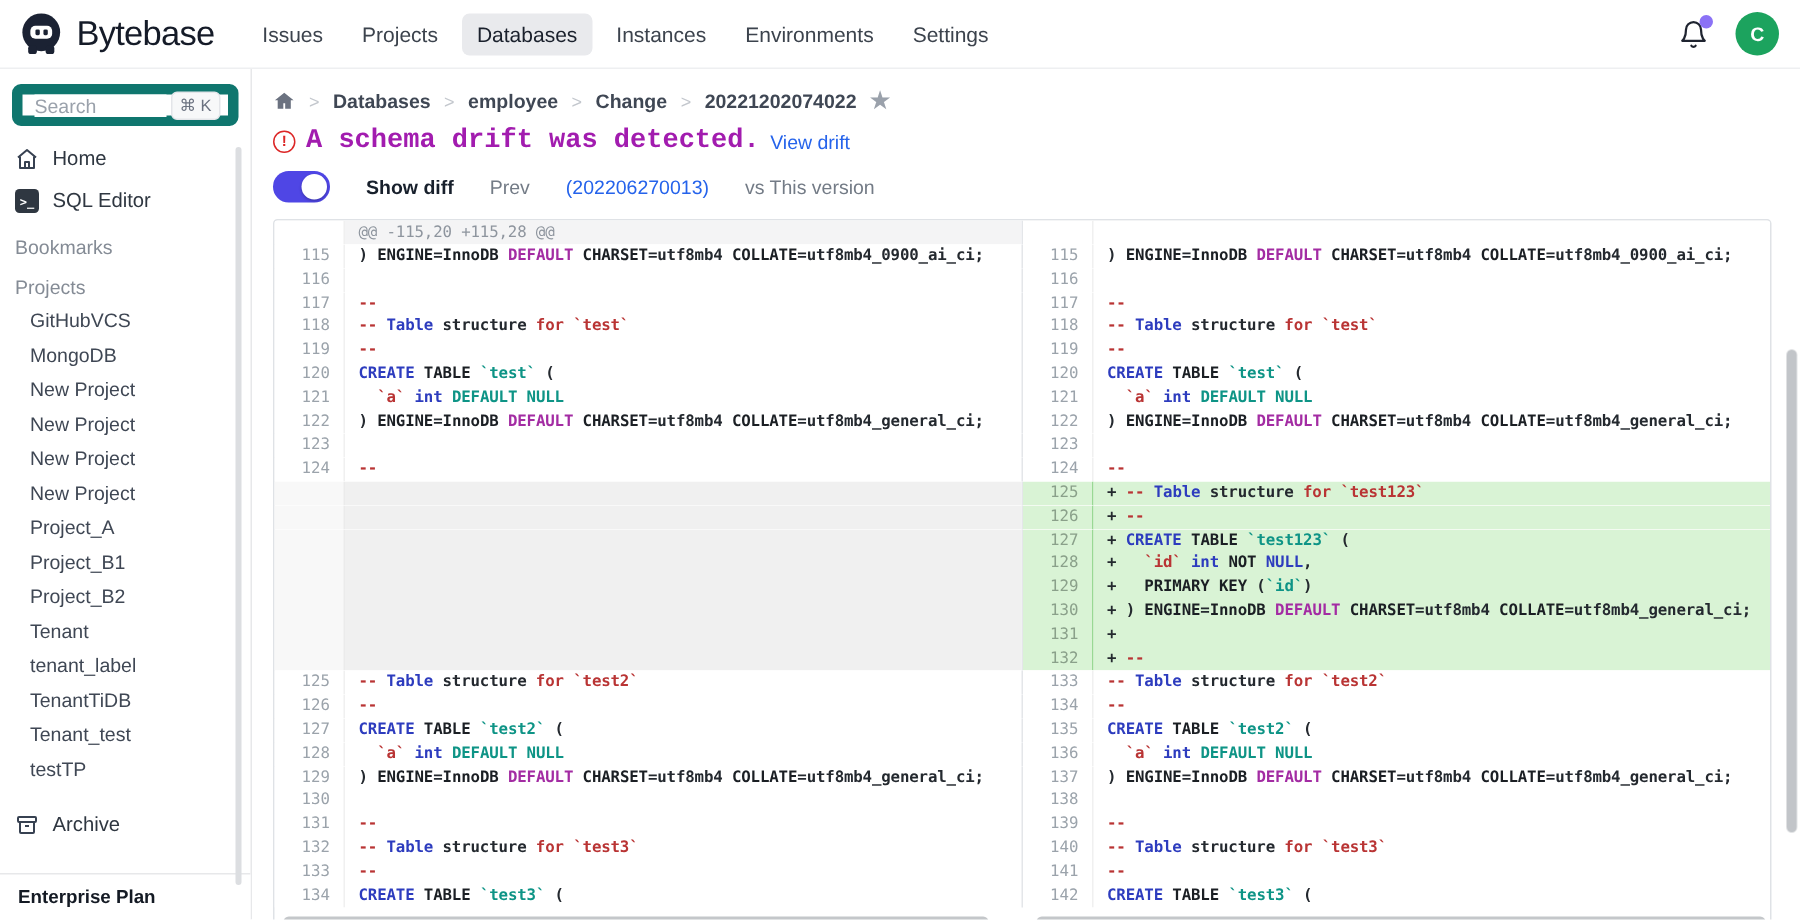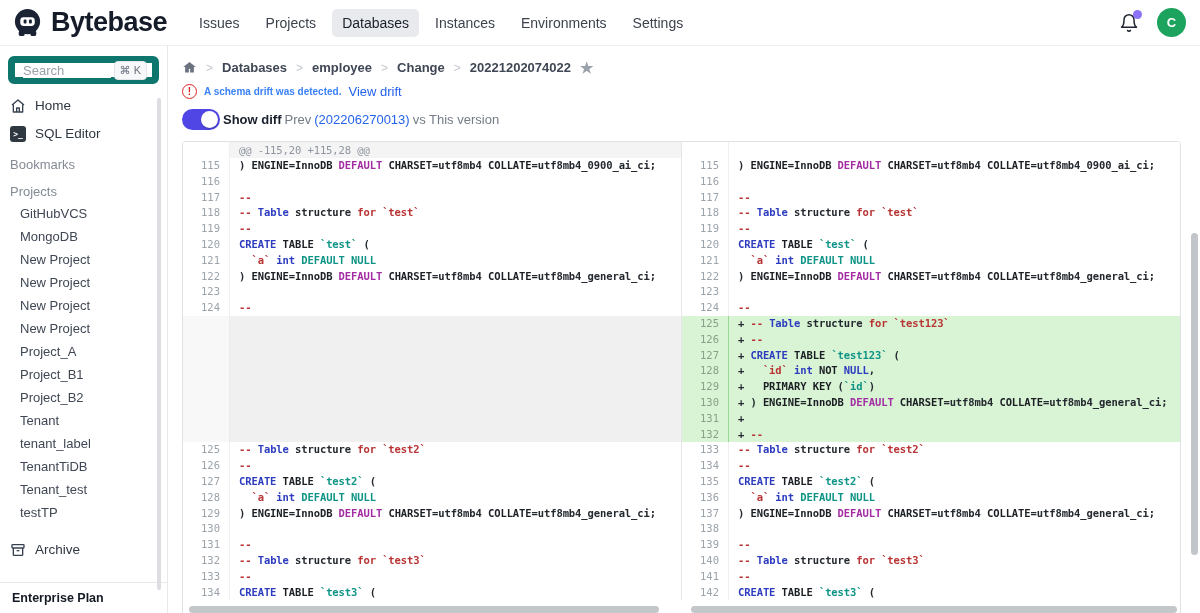--- a/index.html
+++ b/index.html
@@ -3,21 +3,21 @@
 <meta charset="utf-8">
 <style>
   * { box-sizing: border-box; margin: 0; padding: 0; }
   html,body { width:1200px; height:613px; overflow:hidden; background:#fff;
     font-family:"Liberation Sans", sans-serif; }
 
   
   .topbar { height:46px; display:flex; align-items:center; padding:0 14px 0 12px;
     border-bottom:1px solid #eeeff1; background:#fff; }
   .brand { display:flex; align-items:center; gap:8px; }
-  .brand-name { font-size:27px; font-weight:700; color:#151b28; letter-spacing:-0.5px; }
+  .brand-name { font-size:23px; font-weight:400; color:#151b28; letter-spacing:-0.5px; }
   .topnav { display:flex; align-items:flex-start; margin-left:22px; gap:6px; }
   .nav-item { font-size:14px; color:#3c434d; padding:6px 10px; border-radius:5px; cursor:pointer; }
   .nav-item.active { background:#e9eaed; color:#1a202c; }
   .top-right { margin-left:auto; display:flex; align-items:center; gap:18px; }
   .bell-wrap { position:relative; width:20px; height:20px; }
   .bell-dot { position:absolute; top:-3px; right:-3px; width:9px; height:9px; border-radius:50%; background:#8b72f6; }
   .avatar { width:29px; height:29px; border-radius:50%; background:#1ca35e; color:#fff;
     display:flex; align-items:center; justify-content:center; font-size:13px; font-weight:600; }
 
   
@@ -48,24 +48,24 @@
   
   .main { flex:1; position:relative; padding:14px 0 0 14px; }
   .breadcrumb { display:flex; align-items:center; gap:9px; font-size:13px; font-weight:600; color:#3f4754; }
   .crumb-sep { color:#c3c7cd; font-weight:400; font-size:12px; }
   .crumb { cursor:pointer; }
   .star { color:#9aa1ab; font-size:15px; line-height:1; cursor:pointer; }
 
   .alert-row { margin-top:9px; display:flex; align-items:center; gap:7px; }
   .alert-icon { width:15px; height:15px; border:1.6px solid #dc2626; border-radius:50%;
     color:#dc2626; font-size:10px; font-weight:700; display:flex; align-items:center; justify-content:center; }
-  .alert-text { font-size:10px; font-weight:600; color:#3b82f6; }
+  .alert-text { font-size:18px; font-weight:600; color:#a21caf;font-family:Liberation Mono, monospace; }
   .link { color:#2563eb; font-size:13px; font-weight:500; cursor:pointer; }
 
-  .toggle-row { margin-top:10px; display:flex; align-items:center; gap:3px; }
+  .toggle-row { margin-top:10px; display:flex; align-items:center; gap:24px; }
   .toggle { width:38px; height:21px; border-radius:11px; background:#4f46e5; position:relative; cursor:pointer; }
   .toggle-knob { position:absolute; top:2px; right:2px; width:17px; height:17px; border-radius:50%;
     background:#fff; box-shadow:0 1px 2px rgba(0,0,0,.25); }
   .toggle-label { font-size:13px; font-weight:700; color:#18202c; }
   .toggle-desc { font-size:13px; color:#737b86; }
 
   
   .diff-panel { margin-top:11px; width:999px; border:1px solid #dfe2e6; border-radius:3px;
     background:#fff; position:relative; height:476px; overflow:hidden; }
   .diff-row { display:flex; height:15.8px; line-height:15.8px; }

